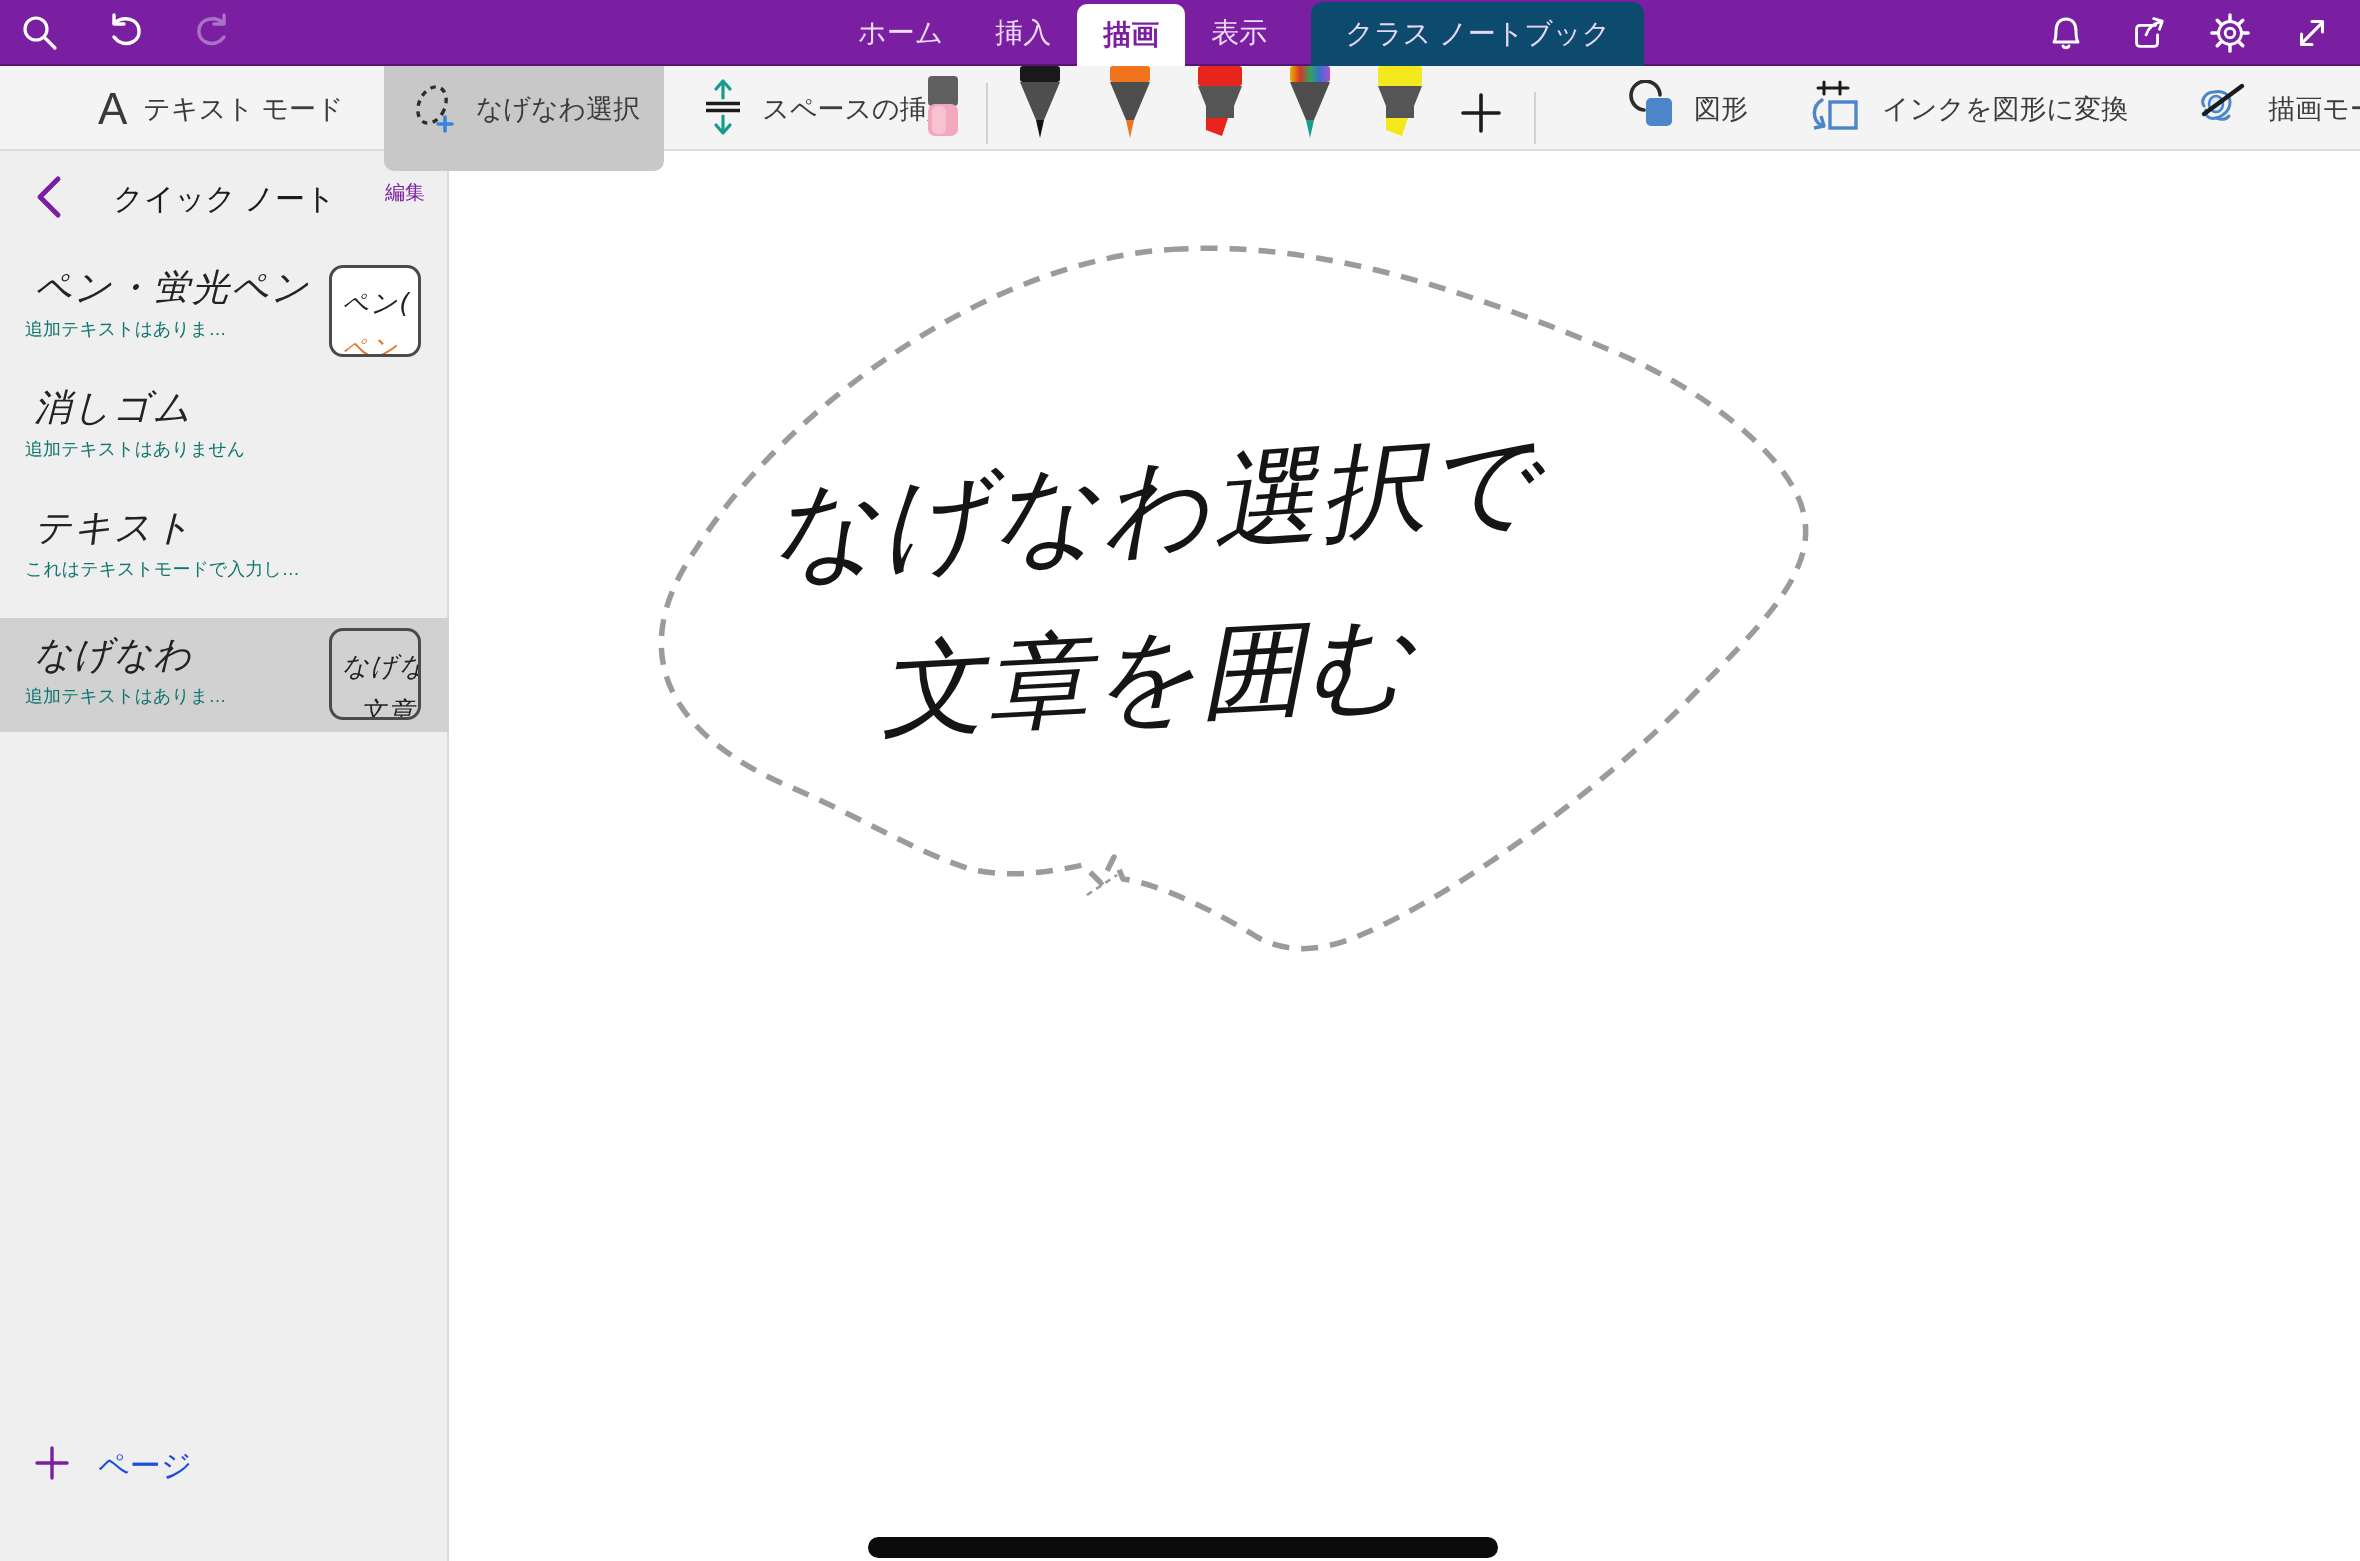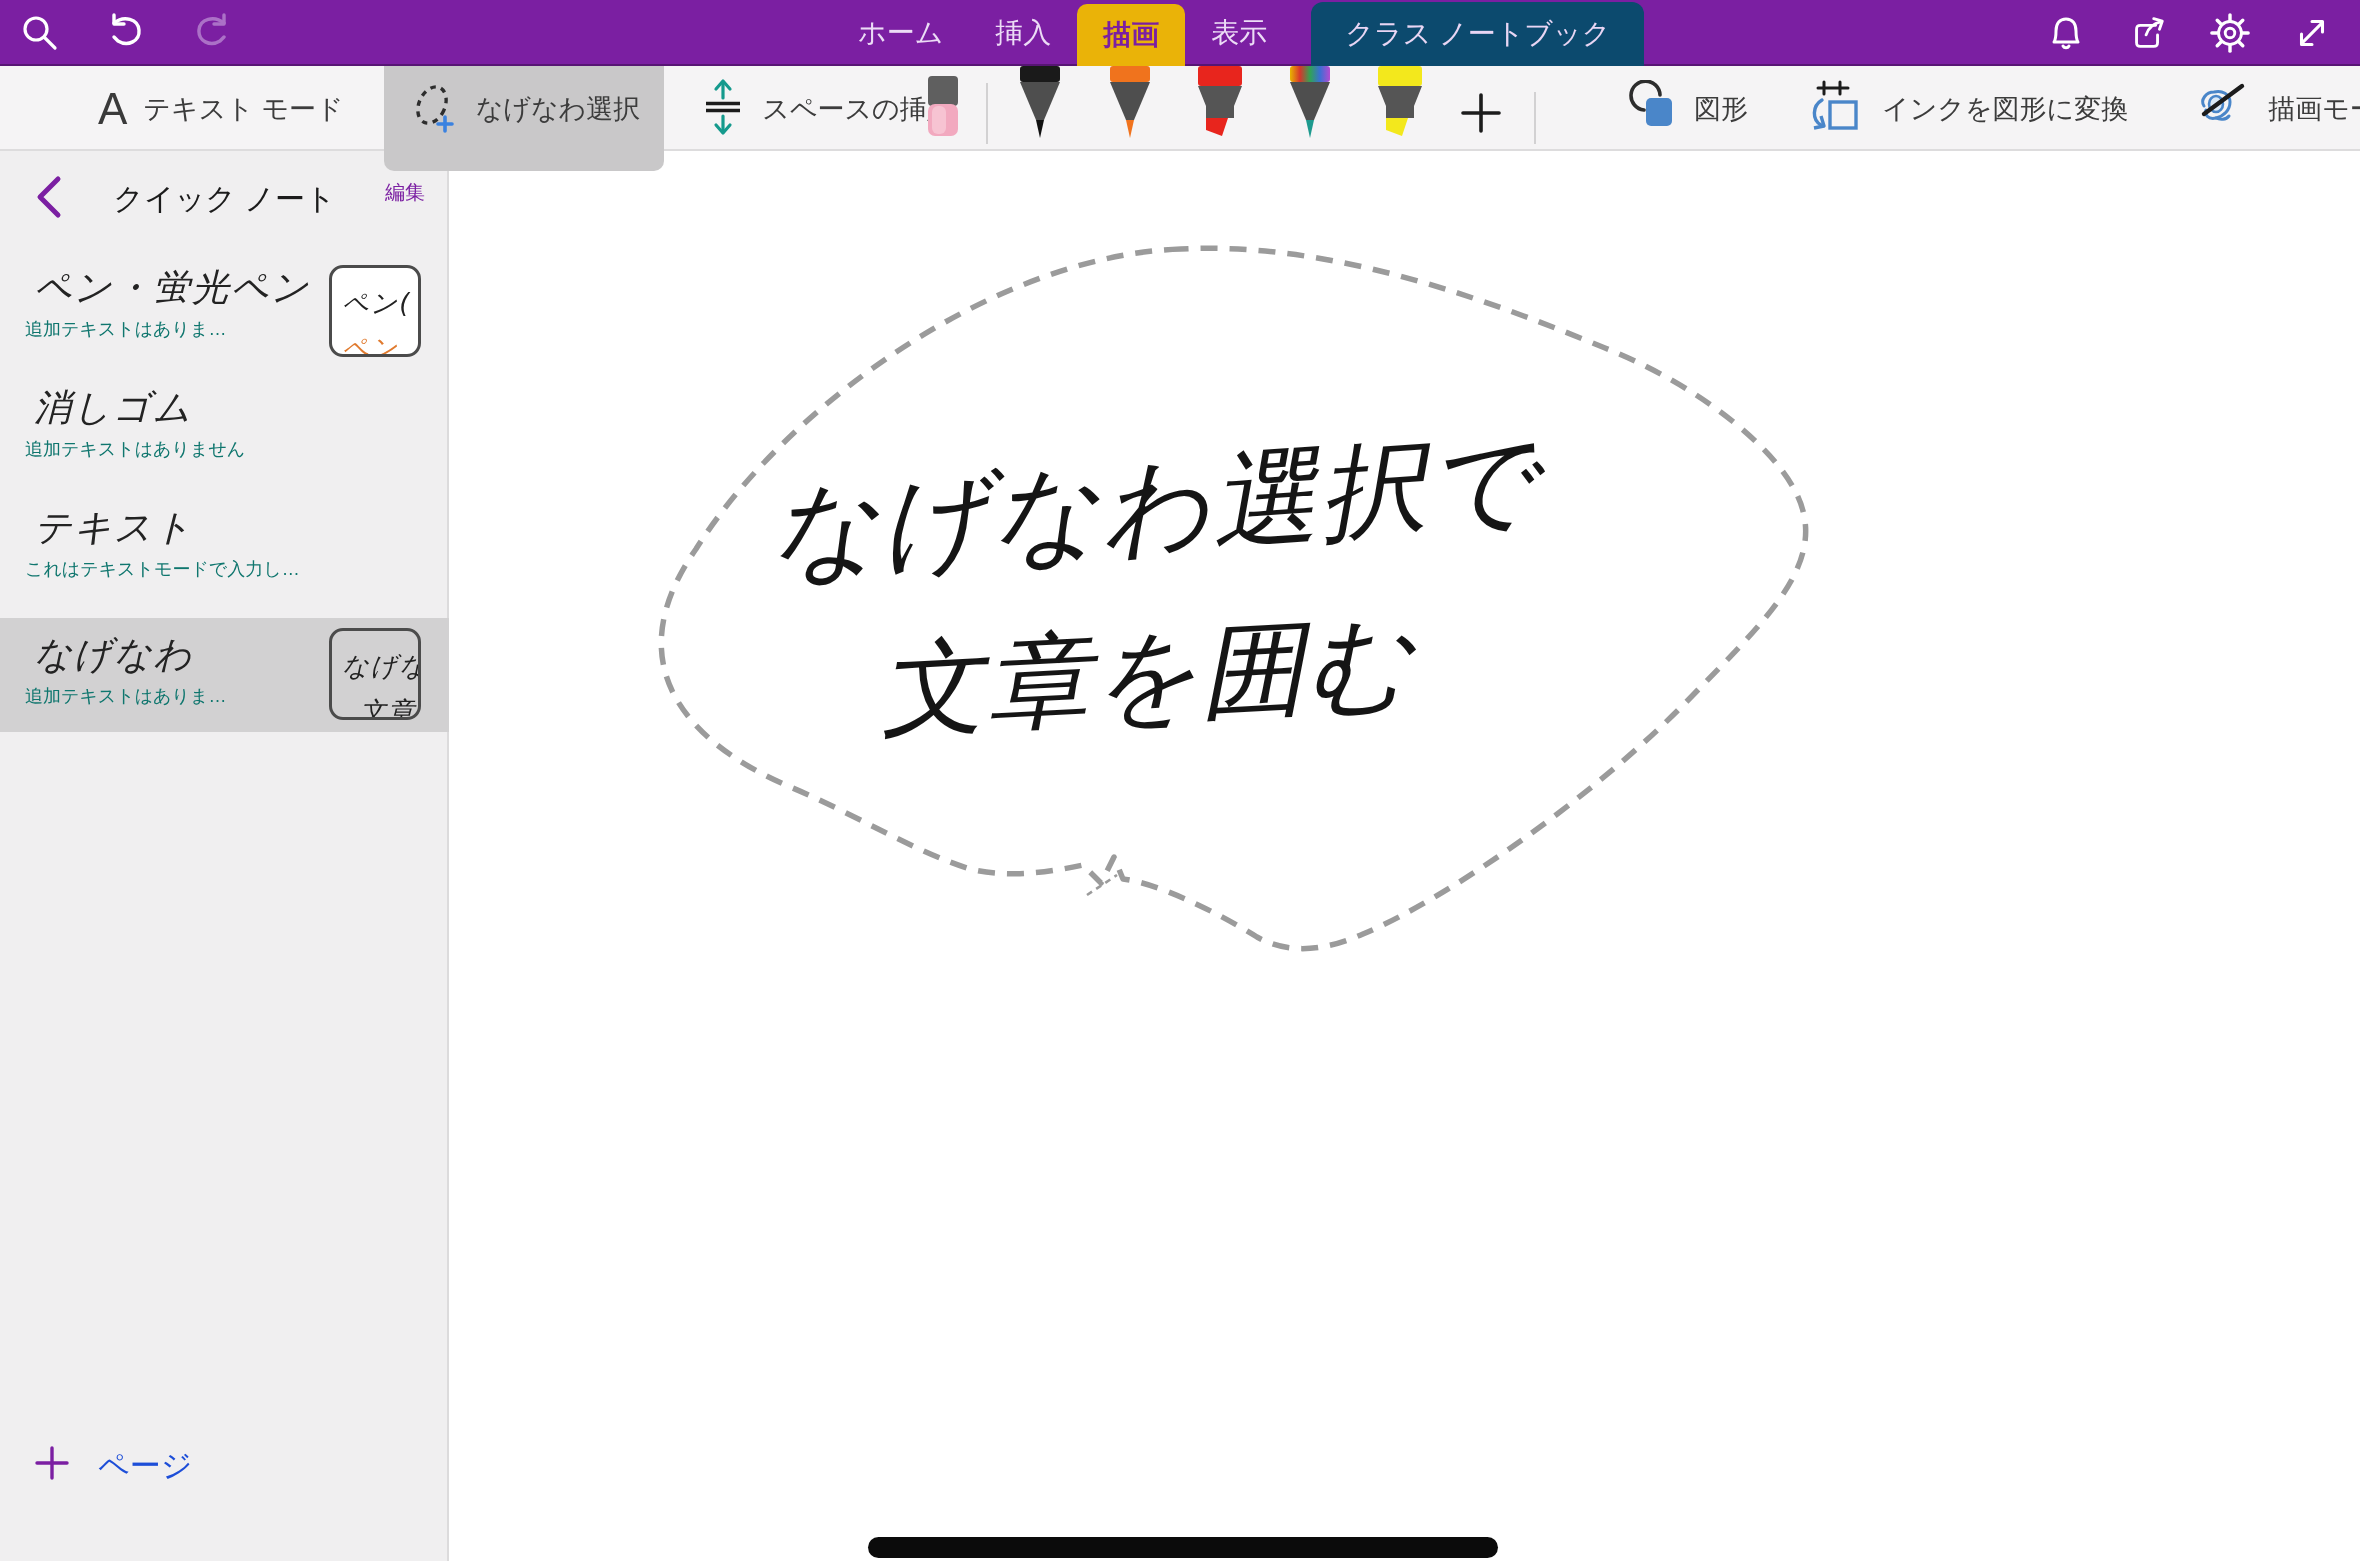--- a/index.html
+++ b/index.html
@@ -12,21 +12,21 @@
     background:#7b1fa2; border-bottom:2px solid rgba(45,8,60,.45); z-index:30; }
   .tb-left { position:absolute; left:18px; top:0; height:66px; display:flex; align-items:center; gap:42px; }
   .tb-right { position:absolute; right:26px; top:0; height:66px; display:flex; align-items:center; gap:38px; }
   .icon-btn { display:flex; align-items:center; justify-content:center; width:44px; height:44px; cursor:pointer; }
   .icon-btn svg { display:block; }
   .disabled { opacity:.5; }
 
   .tabs { position:absolute; left:832px; top:0; height:66px; display:flex; align-items:flex-end; }
   .tab { height:66px; display:flex; align-items:center; padding:0 26px;
     color:#ecdcf6; font-size:28px; cursor:pointer; white-space:nowrap; }
-  .tab.selected { background:#eab308; color:#7b1fa2; font-weight:700; height:62px;
+  .tab.selected { background:#ffffff; color:#7b1fa2; font-weight:700; height:62px;
     border-radius:10px 10px 0 0; margin-top:4px; }
   .tab.dark { background:#0c4a6e; color:#e9d6f4; height:64px; border-radius:12px 12px 0 0;
     margin-left:18px; padding:0 34px; }
 
   
   .ribbon { position:absolute; left:0; top:66px; width:2360px; height:85px;
     background:#f5f4f5; border-bottom:2px solid #dddcdd; z-index:20; }
   .rb-group { position:absolute; top:0; height:85px; display:flex; align-items:center; }
   .rb-label { font-size:27px; color:#3c3c3c; white-space:nowrap; }
   .rb-btn { display:flex; align-items:center; gap:16px; cursor:pointer; padding:10px 14px; border-radius:10px; }

